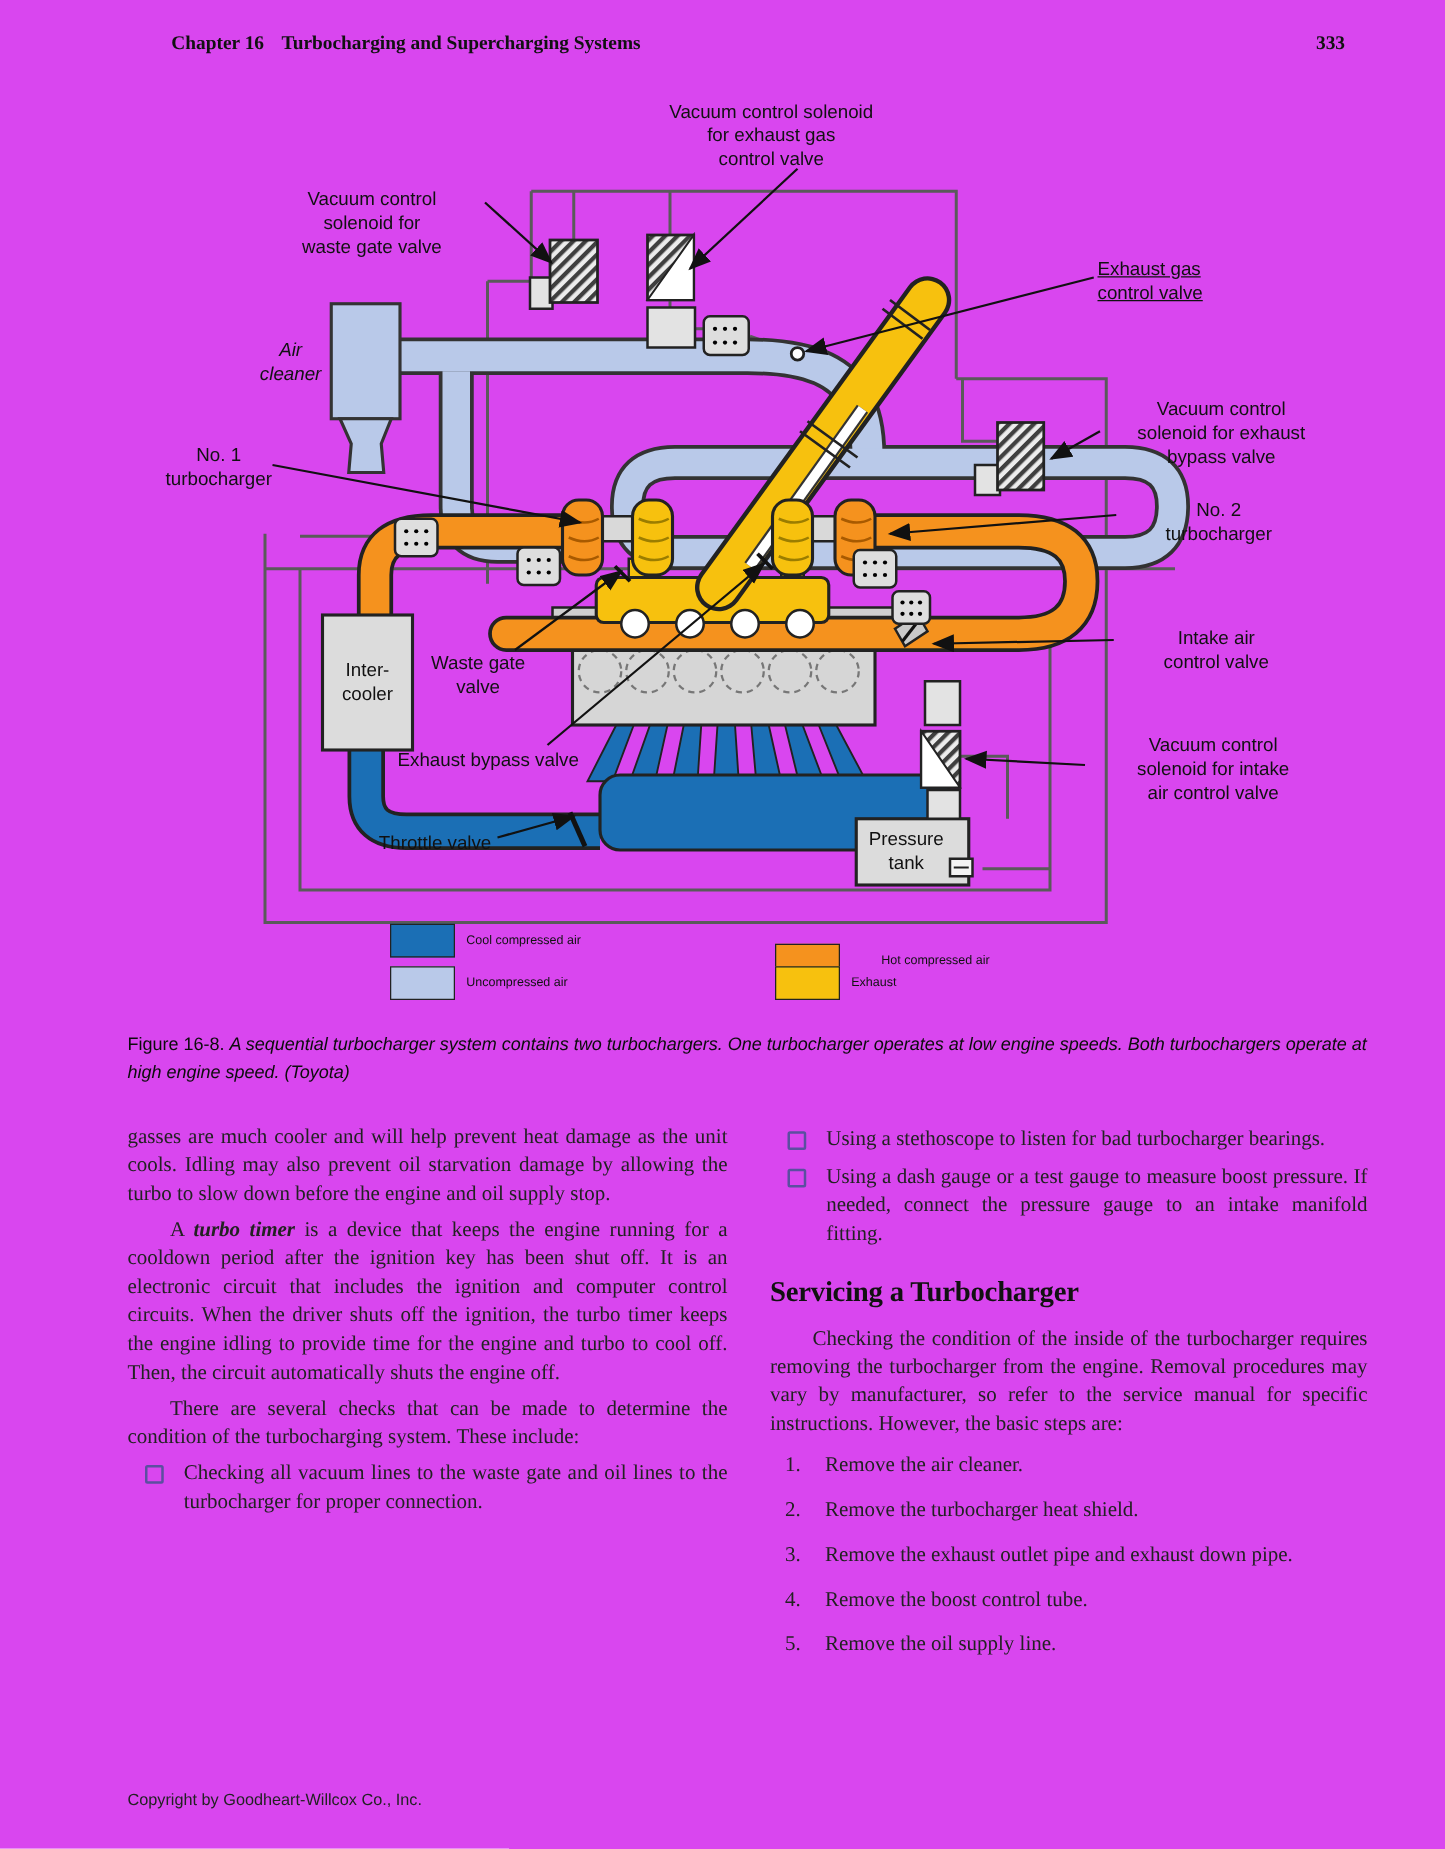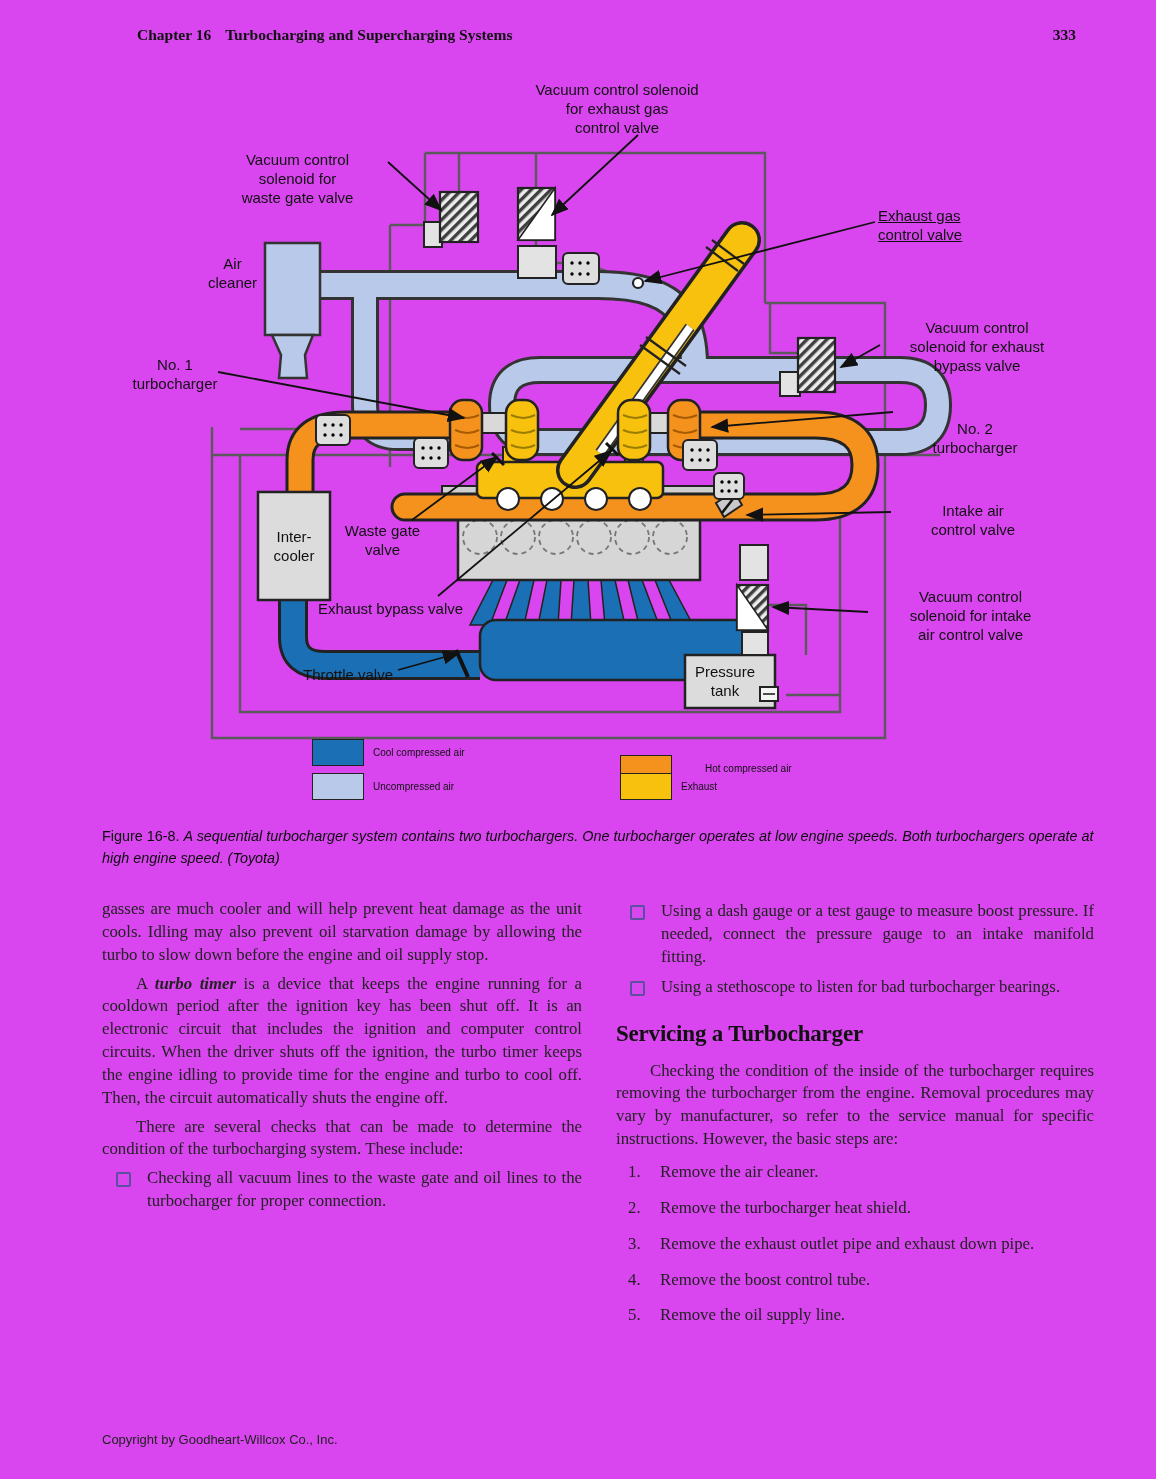--- a/index.html
+++ b/index.html
@@ -257,30 +257,30 @@
         <path d="M398,595 L459,578" marker-end="url(#ah)"></path>
       </g>
     </svg>
 
     <div class="fig-label c" style="left:507px;top:5px;width:220px;">Vacuum control solenoid
 for exhaust gas
 control valve</div>
     <div class="fig-label c" style="left:205px;top:75px;width:185px;">Vacuum control
 solenoid for
 waste gate valve</div>
-    <div class="fig-label c" style="left:175px;top:179px;width:115px;">Air
+    <div class="fig-label c" style="left:175px;top:196px;width:115px;font-style:italic;">Air
 cleaner</div>
     <div class="fig-label c" style="left:100px;top:280px;width:150px;">No. 1
 turbocharger</div>
     <div class="fig-label" style="left:878px;top:131px;width:170px;text-decoration:underline;">Exhaust gas
 control valve</div>
     <div class="fig-label c" style="left:872px;top:243px;width:210px;">Vacuum control
 solenoid for exhaust
 bypass valve</div>
-    <div class="fig-label c" style="left:900px;top:324px;width:150px;margin-top:20px;">No. 2
+    <div class="fig-label c" style="left:900px;top:324px;width:150px;">No. 2
 turbocharger</div>
     <div class="fig-label c" style="left:898px;top:426px;width:150px;">Intake air
 control valve</div>
     <div class="fig-label c" style="left:868px;top:512px;width:205px;">Vacuum control
 solenoid for intake
 air control valve</div>
     <div class="fig-label c boxed" style="left:258px;top:417px;width:72px;height:108px;">Inter-
 cooler</div>
     <div class="fig-label c" style="left:330px;top:446px;width:105px;">Waste gate
 valve</div>
@@ -318,25 +318,25 @@
         <span class="bullet-box" style="--c: #5b4fa0;"></span>
         <span class="btxt">Checking all vacuum lines to the waste gate and oil lines to the turbocharger for proper connection.</span>
       </li>
     </ul>
   </div>
 
   <div class="col col-right">
     <ul class="checks">
       <li>
         <span class="bullet-box" style="--c: #5b4fa0;"></span>
+        <span class="btxt">Using a stethoscope to listen for bad turbocharger bearings.</span>
+      </li>
+      <li>
+        <span class="bullet-box" style="--c: #5b4fa0;"></span>
         <span class="btxt">Using a dash gauge or a test gauge to measure boost pressure. If needed, connect the pressure gauge to an intake manifold fitting.</span>
-      </li>
-      <li>
-        <span class="bullet-box" style="--c: #5b4fa0;"></span>
-        <span class="btxt">Using a stethoscope to listen for bad turbocharger bearings.</span>
       </li>
     </ul>
     <h2>Servicing a Turbocharger</h2>
     <p class="indent">Checking the condition of the inside of the turbocharger requires removing the turbocharger from the engine. Removal procedures may vary by manufacturer, so refer to the service manual for specific instructions. However, the basic steps are:</p>
     <ol class="steps">
       <li>
           <span class="num">1.</span>
           <span class="stxt">Remove the air cleaner.</span>
         </li>
       <li>

